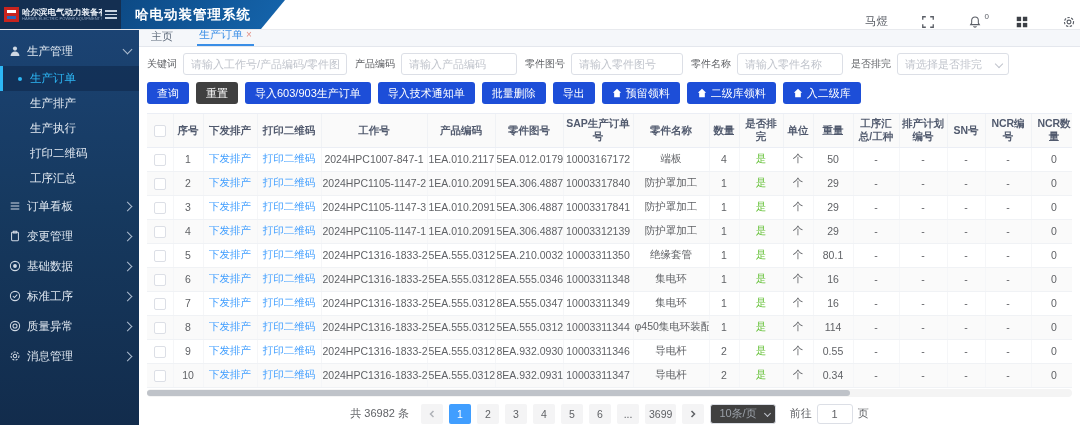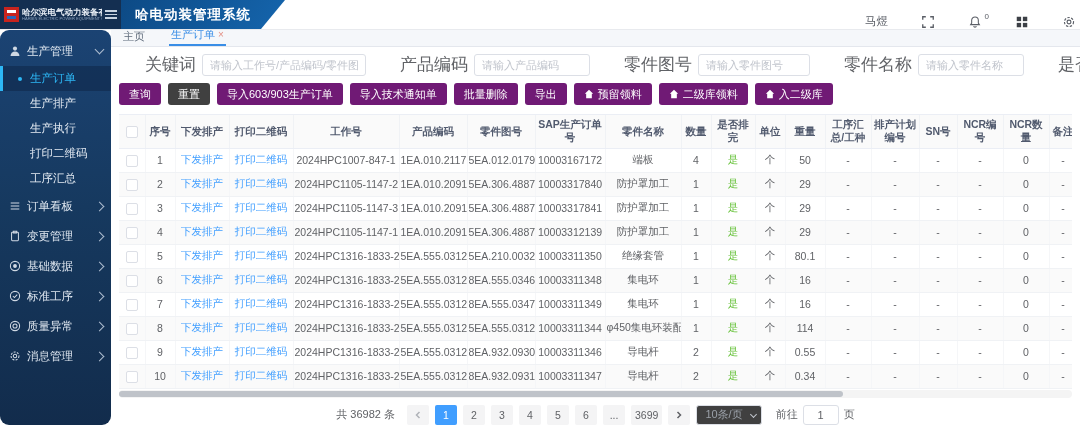--- a/index.html
+++ b/index.html
@@ -20,21 +20,21 @@
   .hamburger i { display:block; height:1.5px; background:#c7d3e0; }
   .title-band { background:linear-gradient(120deg,#0d4a85,#1565ad); color:#fff; font-size:13.5px; font-weight:bold; display:flex; align-items:center; padding:0 34px 0 14px; clip-path:polygon(0 0,100% 0,calc(100% - 24px) 100%,0 100%); letter-spacing:1px; }
   .topbar-right { margin-left:auto; display:flex; align-items:flex-end; gap:32px; padding-right:4px; color:#5a5e66; }
   .user-name { font-size:11.5px; cursor:pointer; }
   .tb-icon { width:15px; height:15px; display:flex; align-items:center; justify-content:center; cursor:pointer; position:relative; }
   .tb-icon svg { width:14px; height:14px; }
   .badge { position:absolute; top:-2px; right:-7px; font-size:8px; color:#5a5e66; }
 
   
   .main-row { flex:1; display:flex; min-height:0; }
-  .sidebar { width:111px; flex-shrink:0; background:linear-gradient(180deg,#1b4373 0%,#16395f 45%,#122c4c 100%); color:#dfe7f0; overflow:hidden; padding-top:6px;border-radius:9px; }
+  .sidebar { width:139px; flex-shrink:0; background:linear-gradient(180deg,#1b4373 0%,#16395f 45%,#122c4c 100%); color:#dfe7f0; overflow:hidden; padding-top:6px; }
   .s-group { height:30px; display:flex; align-items:center; gap:6px; padding:0 8px; cursor:pointer; font-size:11.5px; }
   .s-group .s-icon { width:13px; height:13px; flex-shrink:0; display:flex; align-items:center; justify-content:center; }
   .s-group .s-icon svg { width:12px; height:12px; }
   .s-label { flex:1; white-space:nowrap; overflow:hidden; }
   .chev { width:7px; height:7px; border-right:1.4px solid #aebdd0; border-bottom:1.4px solid #aebdd0; flex-shrink:0; }
   .chev.right { transform:rotate(-45deg); }
   .chev.down { transform:rotate(45deg); margin-top:-3px; }
   .s-child { height:25px; display:flex; align-items:center; padding-left:30px; cursor:pointer; font-size:11.5px; color:#e3eaf2; position:relative; }
   .s-child.active { color:#2db7f5; background:rgba(8,24,48,.35); }
   .s-child.active:before { content:""; position:absolute; left:0; top:0; bottom:0; width:3px; background:#2db7f5; }
@@ -44,29 +44,29 @@
   .tabbar { height:17px; background:#f5f7fa; border-bottom:1px solid #e4e7ed; display:flex; align-items:flex-end; gap:22px; padding:0 10px; flex-shrink:0; }
   .tab { font-size:11px; color:#5f6b7b; padding:0 2px 2px; cursor:pointer; display:flex; align-items:center; gap:3px; }
   .tab.active { color:#3a8ee6; border-bottom:2px solid #3a8ee6; }
   .tab .close-x { color:#e49186; font-size:10px; line-height:1; }
 
   .page { flex:1; padding:6px 8px 0; display:flex; flex-direction:column; min-height:0; }
 
   
   .filters { display:flex; align-items:center; gap:8px; flex-wrap:nowrap; }
   .f-item { display:flex; align-items:center; gap:6px; }
-  .f-label { font-size:17px; color:#606266; white-space:nowrap;margin-left:26px; }
+  .f-label { font-size:10px; color:#606266; white-space:nowrap; }
   .f-input { height:22px; border:1px solid #dcdfe6; border-radius:3px; padding:0 7px; font-size:11px; color:#606266; background:#fff; font-family:inherit; }
   .f-input::placeholder { color:#c0c4cc; }
   .f-select { height:22px; border:1px solid #dcdfe6; border-radius:3px; padding:0 18px 0 7px; font-size:11px; color:#c0c4cc; background:#fff; display:flex; align-items:center; position:relative; cursor:pointer; }
   .f-select .sel-chev { position:absolute; right:6px; top:7px; width:6px; height:6px; border-right:1.2px solid #c0c4cc; border-bottom:1.2px solid #c0c4cc; transform:rotate(45deg); }
 
   
   .toolbar { display:flex; align-items:center; gap:7px; margin-top:7px; }
-  .btn { height:22px; border:none; border-radius:3px; padding:0 10px; font-size:11px; color:#fff; background:#701a75; cursor:pointer; display:flex; align-items:center; gap:4px; white-space:nowrap; font-family:inherit; }
+  .btn { height:22px; border:none; border-radius:3px; padding:0 10px; font-size:11px; color:#fff; background:#1d4ed8; cursor:pointer; display:flex; align-items:center; gap:4px; white-space:nowrap; font-family:inherit; }
   .btn.warning { background:#404040; }
   .btn .h-icon svg { width:10px; height:10px; display:block; }
 
   
   .table-wrap { margin-top:9px; overflow:hidden; border-top:1px solid #ebeef5; }
   table { width:100%; border-collapse:collapse; table-layout:fixed; }
   thead th { background:#fafafa; color:#515a6e; font-weight:bold; font-size:10.5px; line-height:13px; height:33px; padding:2px 2px; border-bottom:1px solid #ebeef5; border-right:1px solid #f0f2f5; text-align:center; overflow:hidden; }
   tbody td { height:24px; font-size:10.5px; color:#606266; text-align:center; border-bottom:1px solid #f0f2f5; border-right:1px solid #f5f6f8; white-space:nowrap; overflow:hidden; padding:0 1px; }
   tbody tr:nth-child(even) td { background:#fafafa; }
   td a { color:#409eff; text-decoration:none; cursor:pointer; }

